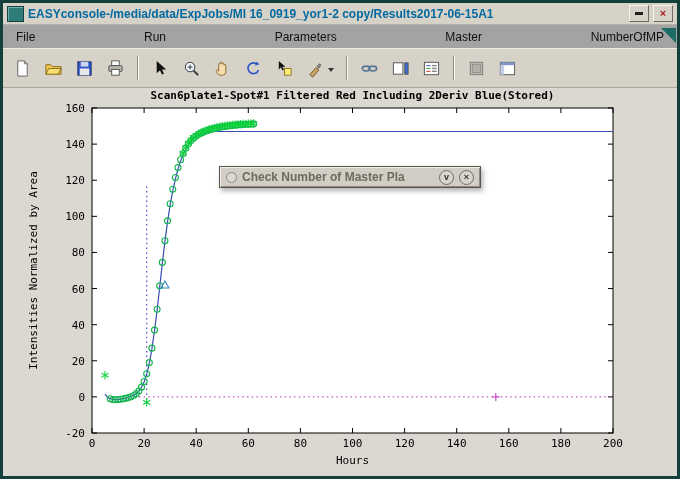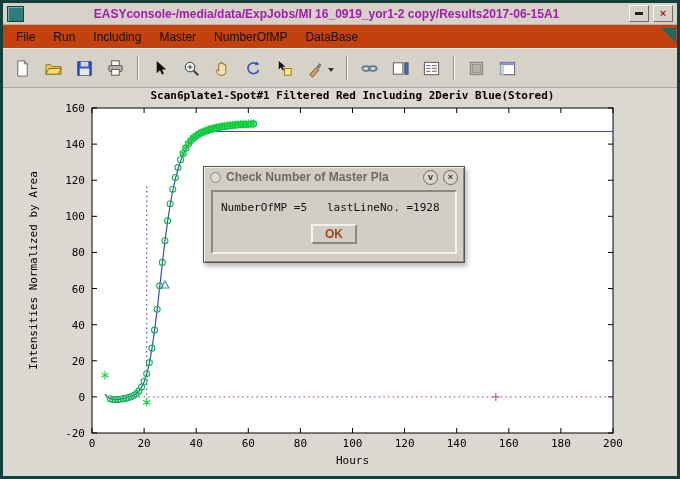--- a/index.html
+++ b/index.html
@@ -1,36 +1,36 @@
 <!DOCTYPE html>
 <html><head>
 <meta charset="utf-8">
 <style>
   html,body{margin:0;padding:0;}
   body{width:680px;height:479px;font-family:"Liberation Sans",sans-serif;background:#6f6f6f;}
   .window{position:relative;width:680px;height:479px;box-sizing:border-box;border:3px solid #14403c;background:#d6d2c8;display:flex;flex-direction:column;overflow:hidden;}
   .titlebar{height:22px;flex:0 0 22px;display:flex;align-items:center;gap:4px;padding:0 4px;background:#d6d2c8;border-bottom:1px solid #b5b1a8;box-sizing:border-box;}
   .tb-icon{width:15px;height:14px;background:#2e7d7a;border:1px solid #17413f;box-shadow:inset 1px 1px 0 #6fb0ac;}
-  .tb-title{flex:1;text-align:center;font-size:12px;font-weight:bold;color:#a21caf;white-space:nowrap;overflow:hidden;}
+  .tb-title{flex:1;font-size:12px;font-weight:bold;color:#0369a1;white-space:nowrap;overflow:hidden;}
   .tb-btn{width:18px;height:15px;background:#d6d2c8;border:1px solid;border-color:#f6f4ee #6f6b62 #6f6b62 #f6f4ee;display:flex;align-items:center;justify-content:center;font-size:11px;line-height:1;cursor:default;}
   .tb-btn .minbar{display:block;width:8px;height:3px;background:#222;}
   .tb-btn.close{color:#a81f1f;font-weight:bold;}
-  .menubar{height:23px;flex:0 0 23px;display:flex;align-items:center;padding:0 4px;position:relative;background:#c2410c;box-sizing:border-box;}
+  .menubar{height:23px;flex:0 0 23px;display:flex;align-items:center;padding:0 4px;position:relative;background:#a3a3a3;box-sizing:border-box;justify-content:space-between;}
   .menu-item{padding:3px 9px;font-size:12px;color:#111;}
   .menu-tri{position:absolute;right:1px;top:3px;width:15px;height:15px;background:#1d6b66;clip-path:polygon(100% 0,100% 100%,0 0);}
   .toolbar{height:40px;flex:0 0 40px;display:flex;align-items:center;padding:0 5px;gap:2px;background:#d6d2c8;border-top:1px solid #efece6;border-bottom:1px solid #aba79e;box-sizing:border-box;}
   .tool{width:27px;height:27px;display:flex;align-items:center;justify-content:center;border:1px solid #d6d2c8;background:#d6d2c8;}
   .tool svg{width:19px;height:19px;}
   .tool.wide{width:36px;}
   .caret{width:0;height:0;border:3px solid transparent;border-top:4px solid #333;margin-left:2px;margin-top:7px;}
   .sep{width:0;height:24px;border-left:1px solid #938f86;border-right:1px solid #fbfaf7;margin:0 5px;}
   .figure{flex:1;position:relative;background:#dbd8d1;}
   svg#plot{display:block;}
   svg#plot text{font-family:"DejaVu Sans Mono",monospace;}
-  .dialog{position:absolute;left:200px;top:163px;width:260px;background:#d2cec6;border:1px solid #5a564e;box-shadow:2px 3px 5px rgba(0,0,0,.3), inset 1px 1px 0 #f2efe9, inset -1px -1px 0 #8d897f;}
+  .dialog{position:absolute;left:216px;top:163px;width:260px;background:#d2cec6;border:1px solid #5a564e;box-shadow:2px 3px 5px rgba(0,0,0,.3), inset 1px 1px 0 #f2efe9, inset -1px -1px 0 #8d897f;}
   .dlg-title{height:20px;display:flex;align-items:center;gap:5px;padding:0 6px;}
   .dlg-dot{width:9px;height:9px;border-radius:50%;border:1px solid #8b877c;background:#ddd9d0;}
   .dlg-text{flex:1;font-size:12px;font-weight:bold;color:#6e6a5c;white-space:nowrap;overflow:hidden;}
   .dlg-round{width:13px;height:13px;border-radius:50%;border:1px solid #6e6a60;background:#d9d5cc;display:flex;align-items:center;justify-content:center;font-size:9px;color:#333;line-height:1;font-weight:bold;}
   .dlg-body{padding:3px 7px 8px;}
   .dlg-panel{border:2px solid;border-color:#8d897f #f2efe9 #f2efe9 #8d897f;padding:9px 8px 8px;}
   .dlg-message{font-family:"DejaVu Sans Mono",monospace;font-size:11px;color:#111;white-space:pre;}
   .ok-button{display:block;margin:10px auto 0;width:46px;height:20px;background:#d2cec6;border:2px solid;border-color:#f2efe9 #8d897f #8d897f #f2efe9;font-size:12px;font-weight:bold;color:#9c4a1e;font-family:"Liberation Sans",sans-serif;cursor:default;}
 </style>
 </head>
@@ -45,24 +45,23 @@
         <span class="minbar"></span>
       </div>
     <div class="tb-btn close">
         <span>×</span>
       </div>
   </div>
 
   <div class="menubar">
     <span class="menu-item">File</span>
       <span class="menu-item">Run</span>
-      <span class="menu-item">Including</span>
+      <span class="menu-item">Parameters</span>
       <span class="menu-item">Master</span>
       <span class="menu-item">NumberOfMP</span>
-      <span class="menu-item">DataBase</span>
       <div class="menu-tri"></div>
   </div>
 
   <div class="toolbar">
     <div class="tool">
       <svg viewBox="0 0 20 20">
           <path d="M5 2h7l3 3v13H5z" fill="#fdfdfd" stroke="#666"></path>
           <path d="M12 2v3h3" fill="none" stroke="#666"></path>
         </svg>
     </div>
@@ -388,21 +387,15 @@
       </svg>
   </div>
 
   <div class="dialog">
     <div class="dlg-title">
       <span class="dlg-dot"></span>
       <span class="dlg-text">Check Number of Master Pla</span>
       <span class="dlg-round">v</span>
       <span class="dlg-round">×</span>
     </div>
-    <div class="dlg-body">
-      <div class="dlg-panel">
-        <div class="dlg-message">NumberOfMP =5   lastLineNo. =1928</div>
-        <button class="ok-button">OK</button>
-      </div>
-    </div>
   </div>
 
 </div>
 
 </body></html>

